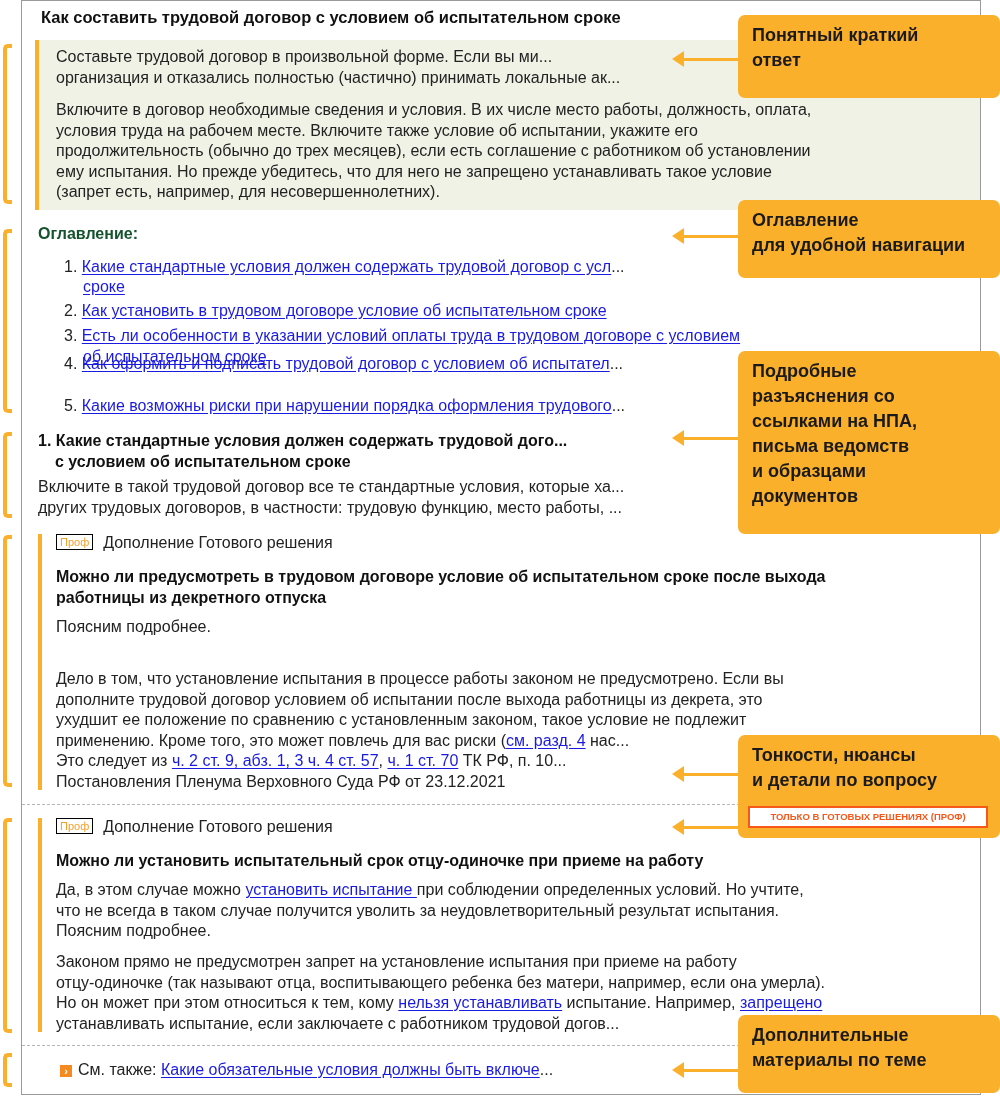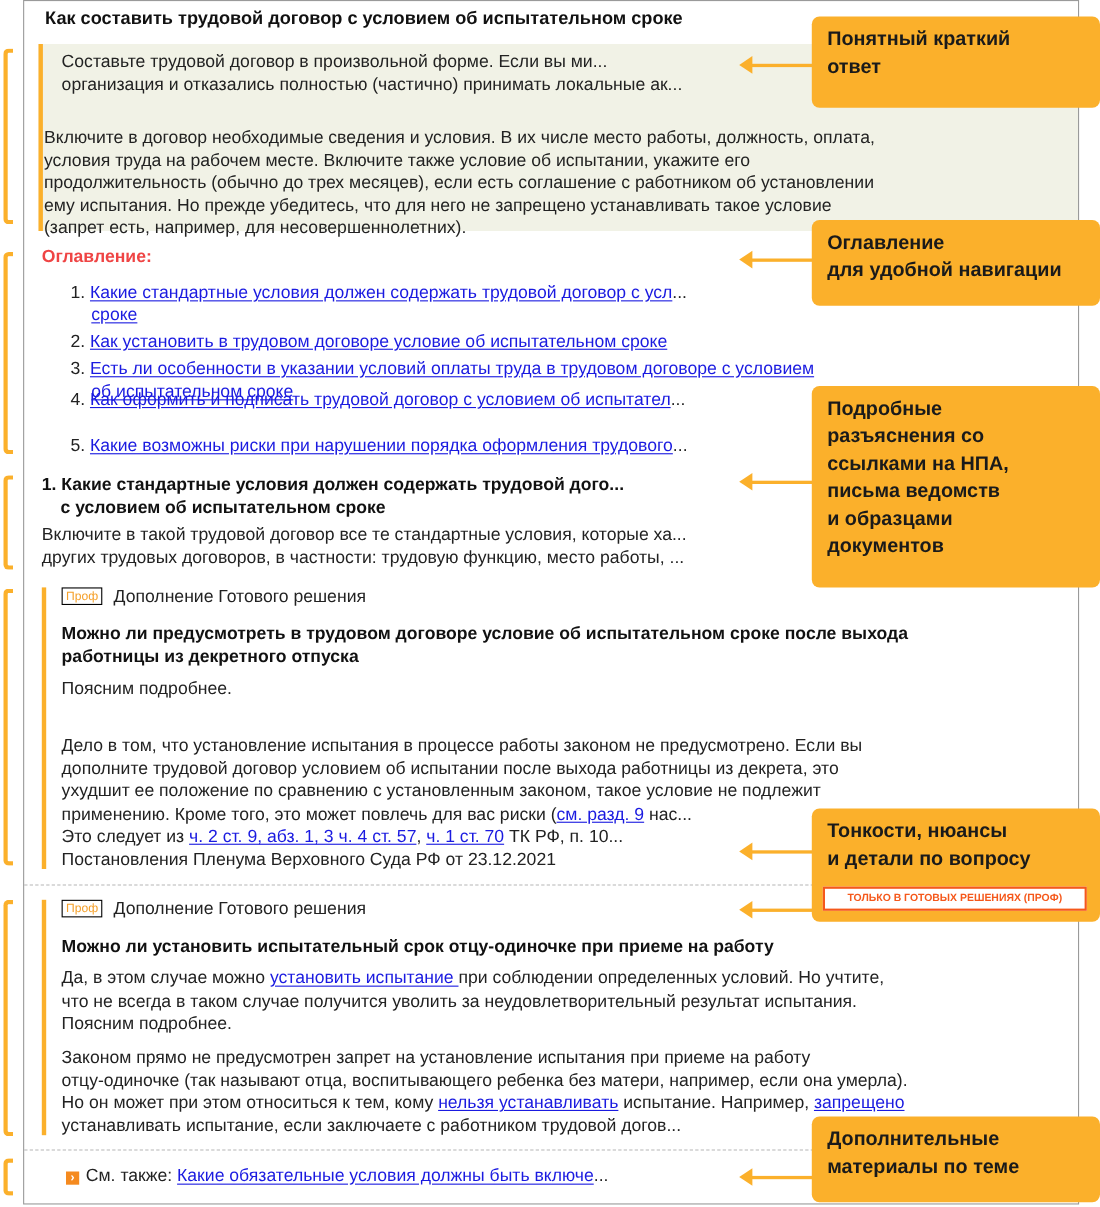--- a/index.html
+++ b/index.html
@@ -6,22 +6,22 @@
   body { width: 1000px; height: 1097px; position: relative; overflow: hidden;
          font-family: "Liberation Sans", sans-serif; color: #1f1f1f; }
   .doc { position: absolute; left: 21px; top: 0; width: 960px; height: 1095px;
          border: 1px solid #9a9a9a; border-top: 1px solid #9a9a9a; background: #fff; box-sizing: border-box; }
   .abs { position: absolute; }
   .title { left: 41px; top: 8px; font-size: 16.5px; font-weight: bold; color: #111; }
   .summary { left: 35px; top: 40px; width: 945px; height: 170px; background: #f1f2e6; }
   .summary .bar { position: absolute; left: 0; top: 0; width: 4px; height: 170px; background: #fbb02b; }
   .txt { font-size: 16px; line-height: 20.5px; color: #222; }
   .p1 { left: 56px; top: 47px; }
-  .p2 { left: 40px; top: 100px; width: 680px; margin-top: 16px; }
-  .toc-h { left: 38px; top: 225px; font-size: 16px; font-weight: bold; color: #ef4444; }
+  .p2 { left: 56px; top: 100px; width: 680px; }
+  .toc-h { left: 38px; top: 225px; font-size: 16px; font-weight: bold; color: #14532d; }
   .toc-item { font-size: 16px; line-height: 20.5px; color: #222; }
   a, .lnk { color: #1a1ae0; text-decoration: underline; text-underline-offset: 2px; cursor: pointer; }
   .h1sec { left: 38px; top: 430px; font-size: 16px; font-weight: bold; line-height: 21px; color: #111; }
   .intro { left: 38px; top: 477px; }
   .pro-bar { position: absolute; width: 4px; background: #fbb02b; }
   .badge { display: inline-block; border: 1px solid #000000; color: #f5a02a; font-size: 11px;
            padding: 0 3px; line-height: 14px; margin-right: 10px; vertical-align: 2px; }
   .pro-head { font-size: 16px; color: #222; }
   .q { font-size: 16px; font-weight: bold; line-height: 21px; color: #111; }
   .dash { position: absolute; left: 22px; width: 958px; border-top: 1px dashed #b5b5b5; height: 0; }
@@ -115,21 +115,21 @@
   <div>Можно ли предусмотреть в трудовом договоре условие об испытательном сроке после выхода</div>
   <div>работницы из декретного отпуска</div>
 </div>
 <div class="abs txt" style="left:56px;top:617px;">
   <div>Поясним подробнее.</div>
 </div>
 <div class="abs txt" style="left:56px;top:669px;">
   <div>Дело в том, что установление испытания в процессе работы законом не предусмотрено. Если вы</div>
   <div>дополните трудовой договор условием об испытании после выхода работницы из декрета, это</div>
   <div>ухудшит ее положение по сравнению с установленным законом, такое условие не подлежит</div>
-  <div><span>применению. Кроме того, это может повлечь для вас риски (</span><a>см. разд. 9</a><span> нас...</span></div>
+  <div><span>применению. Кроме того, это может повлечь для вас риски (</span><a>см. разд. 4</a><span> нас...</span></div>
   <div><span>Это следует из </span><a>ч. 2 ст. 9, абз. 1, 3 ч. 4 ст. 57</a><span>, </span><a>ч. 1 ст. 70</a><span> ТК РФ, п. 10...</span></div>
   <div>Постановления Пленума Верховного Суда РФ от 23.12.2021</div>
 </div>
 
 <div class="dash" style="top:804px;"></div>
 
 <div class="pro-bar" style="left:38px;top:818px;height:214px;"></div>
 <div class="abs pro-head" style="left:56px;top:818px;">
   <span class="badge">Проф</span><span>Дополнение Готового решения</span>
 </div>

